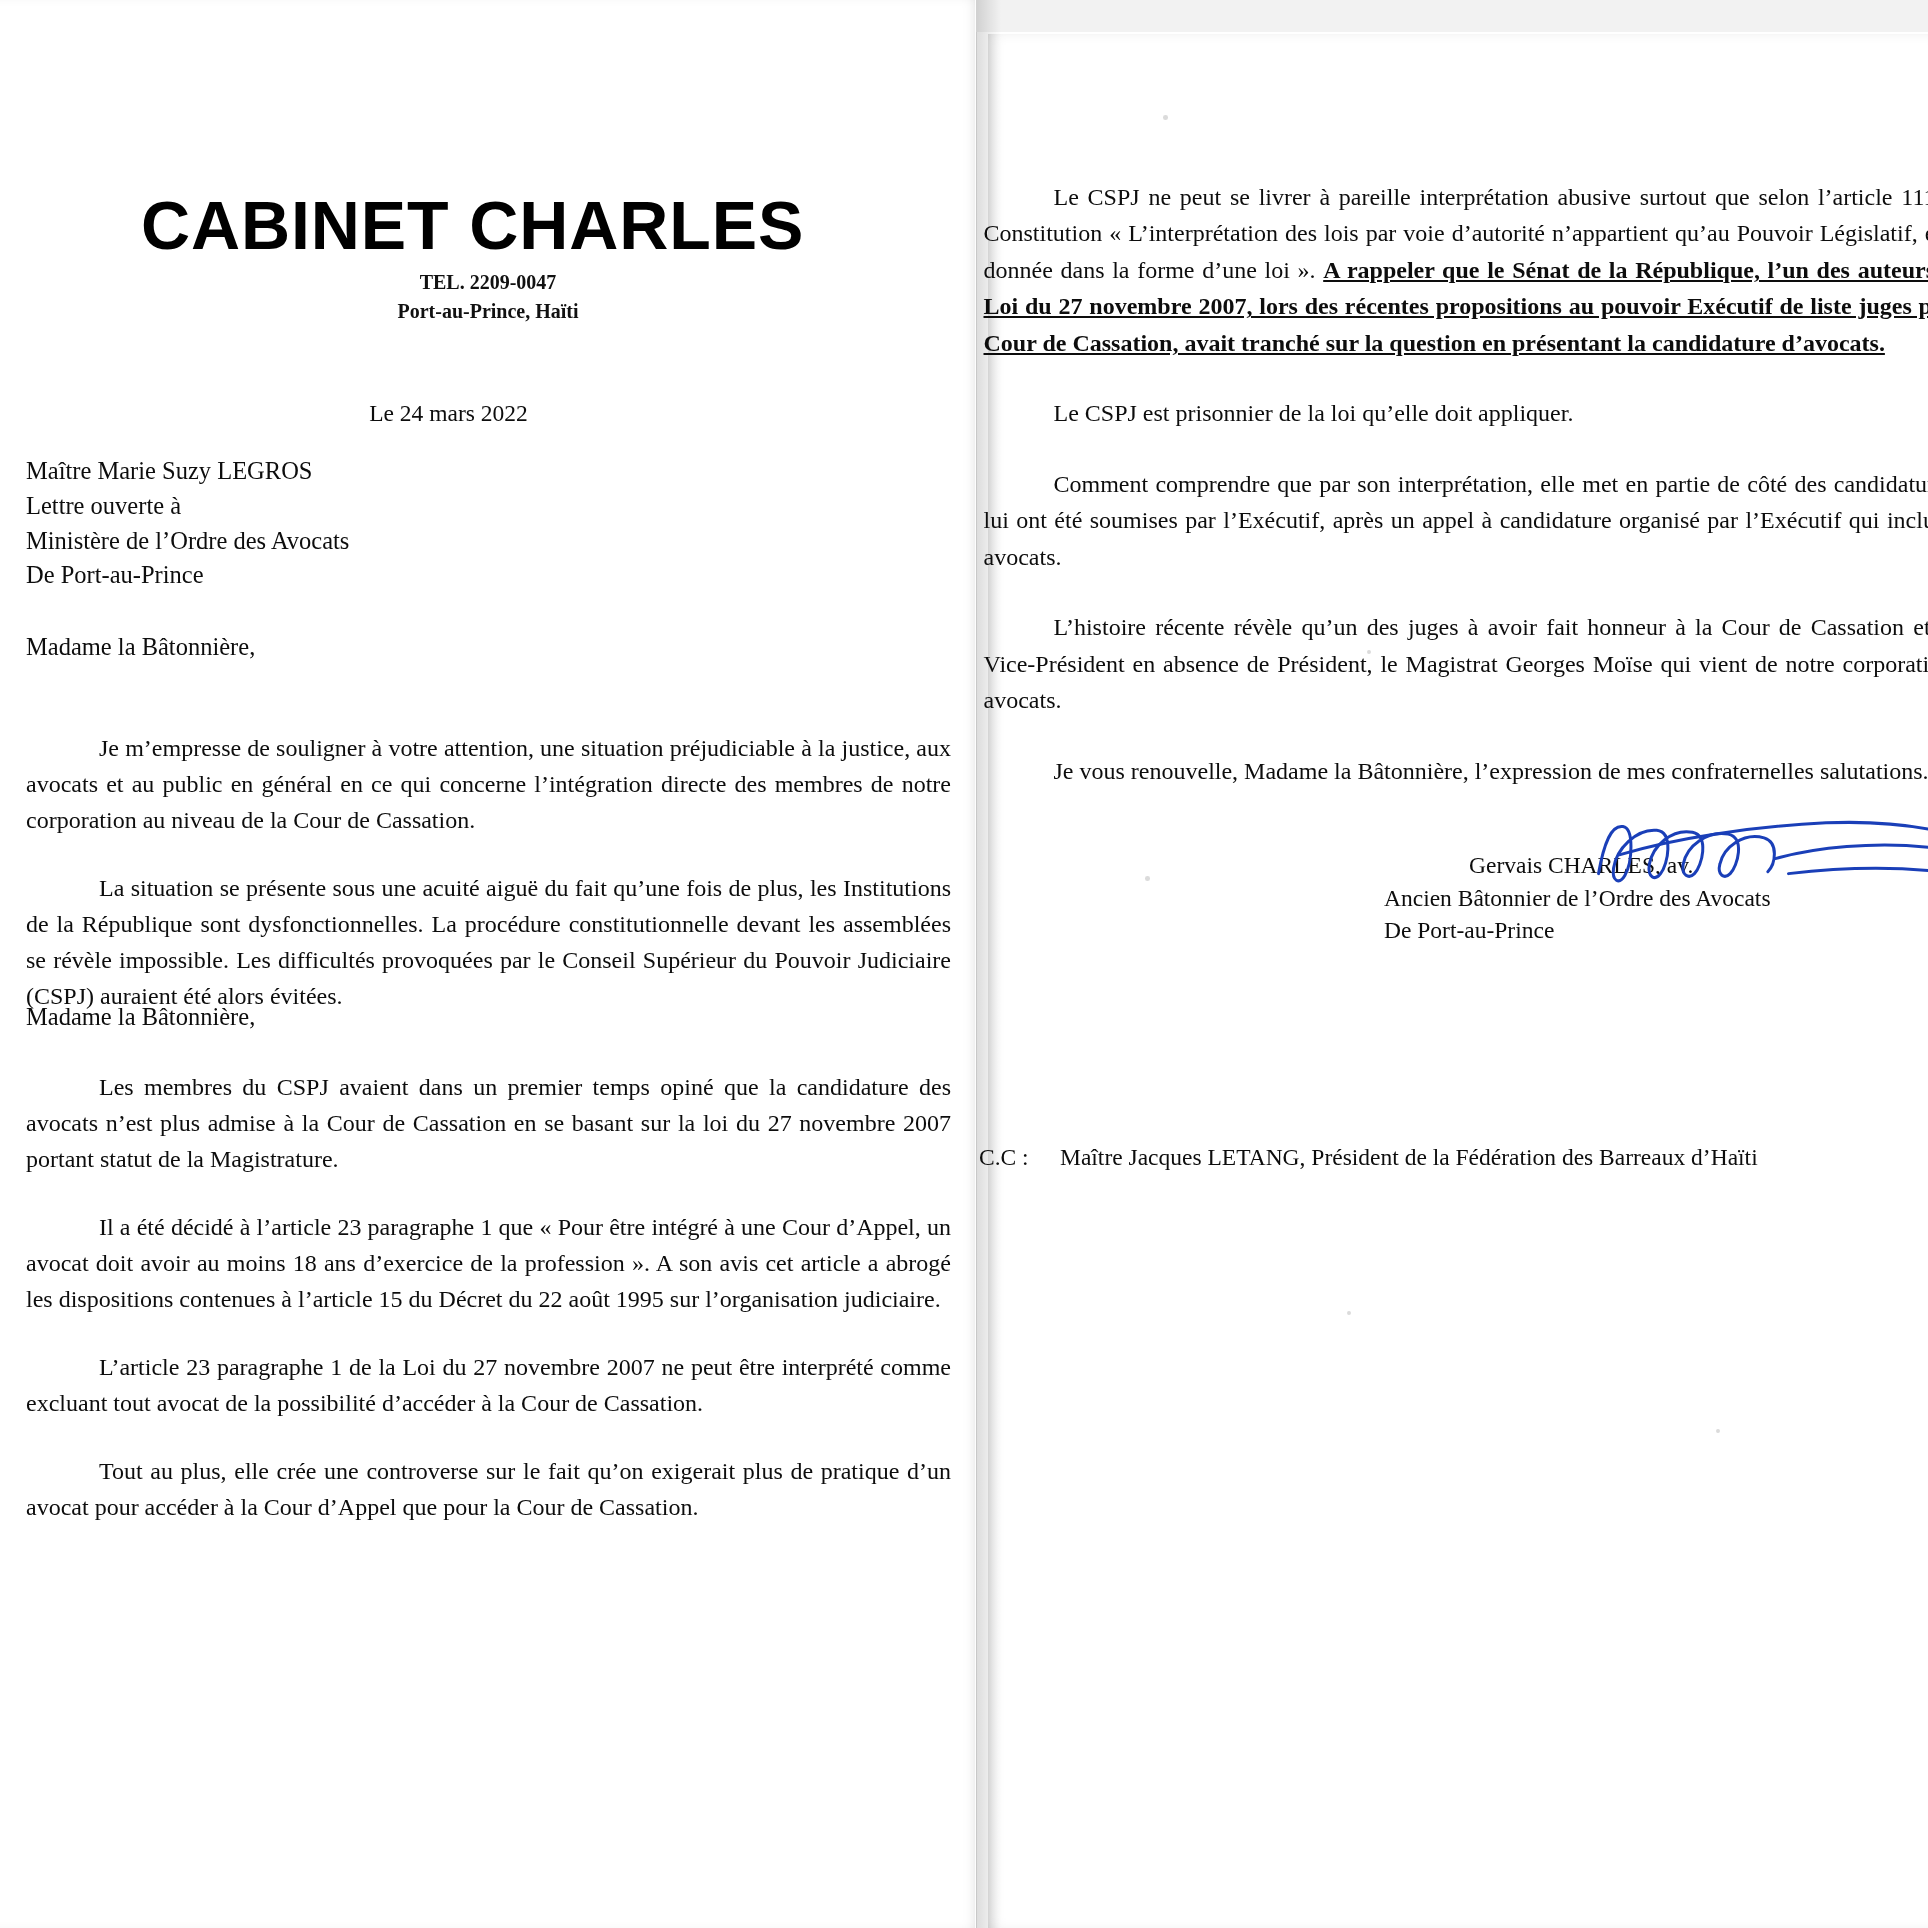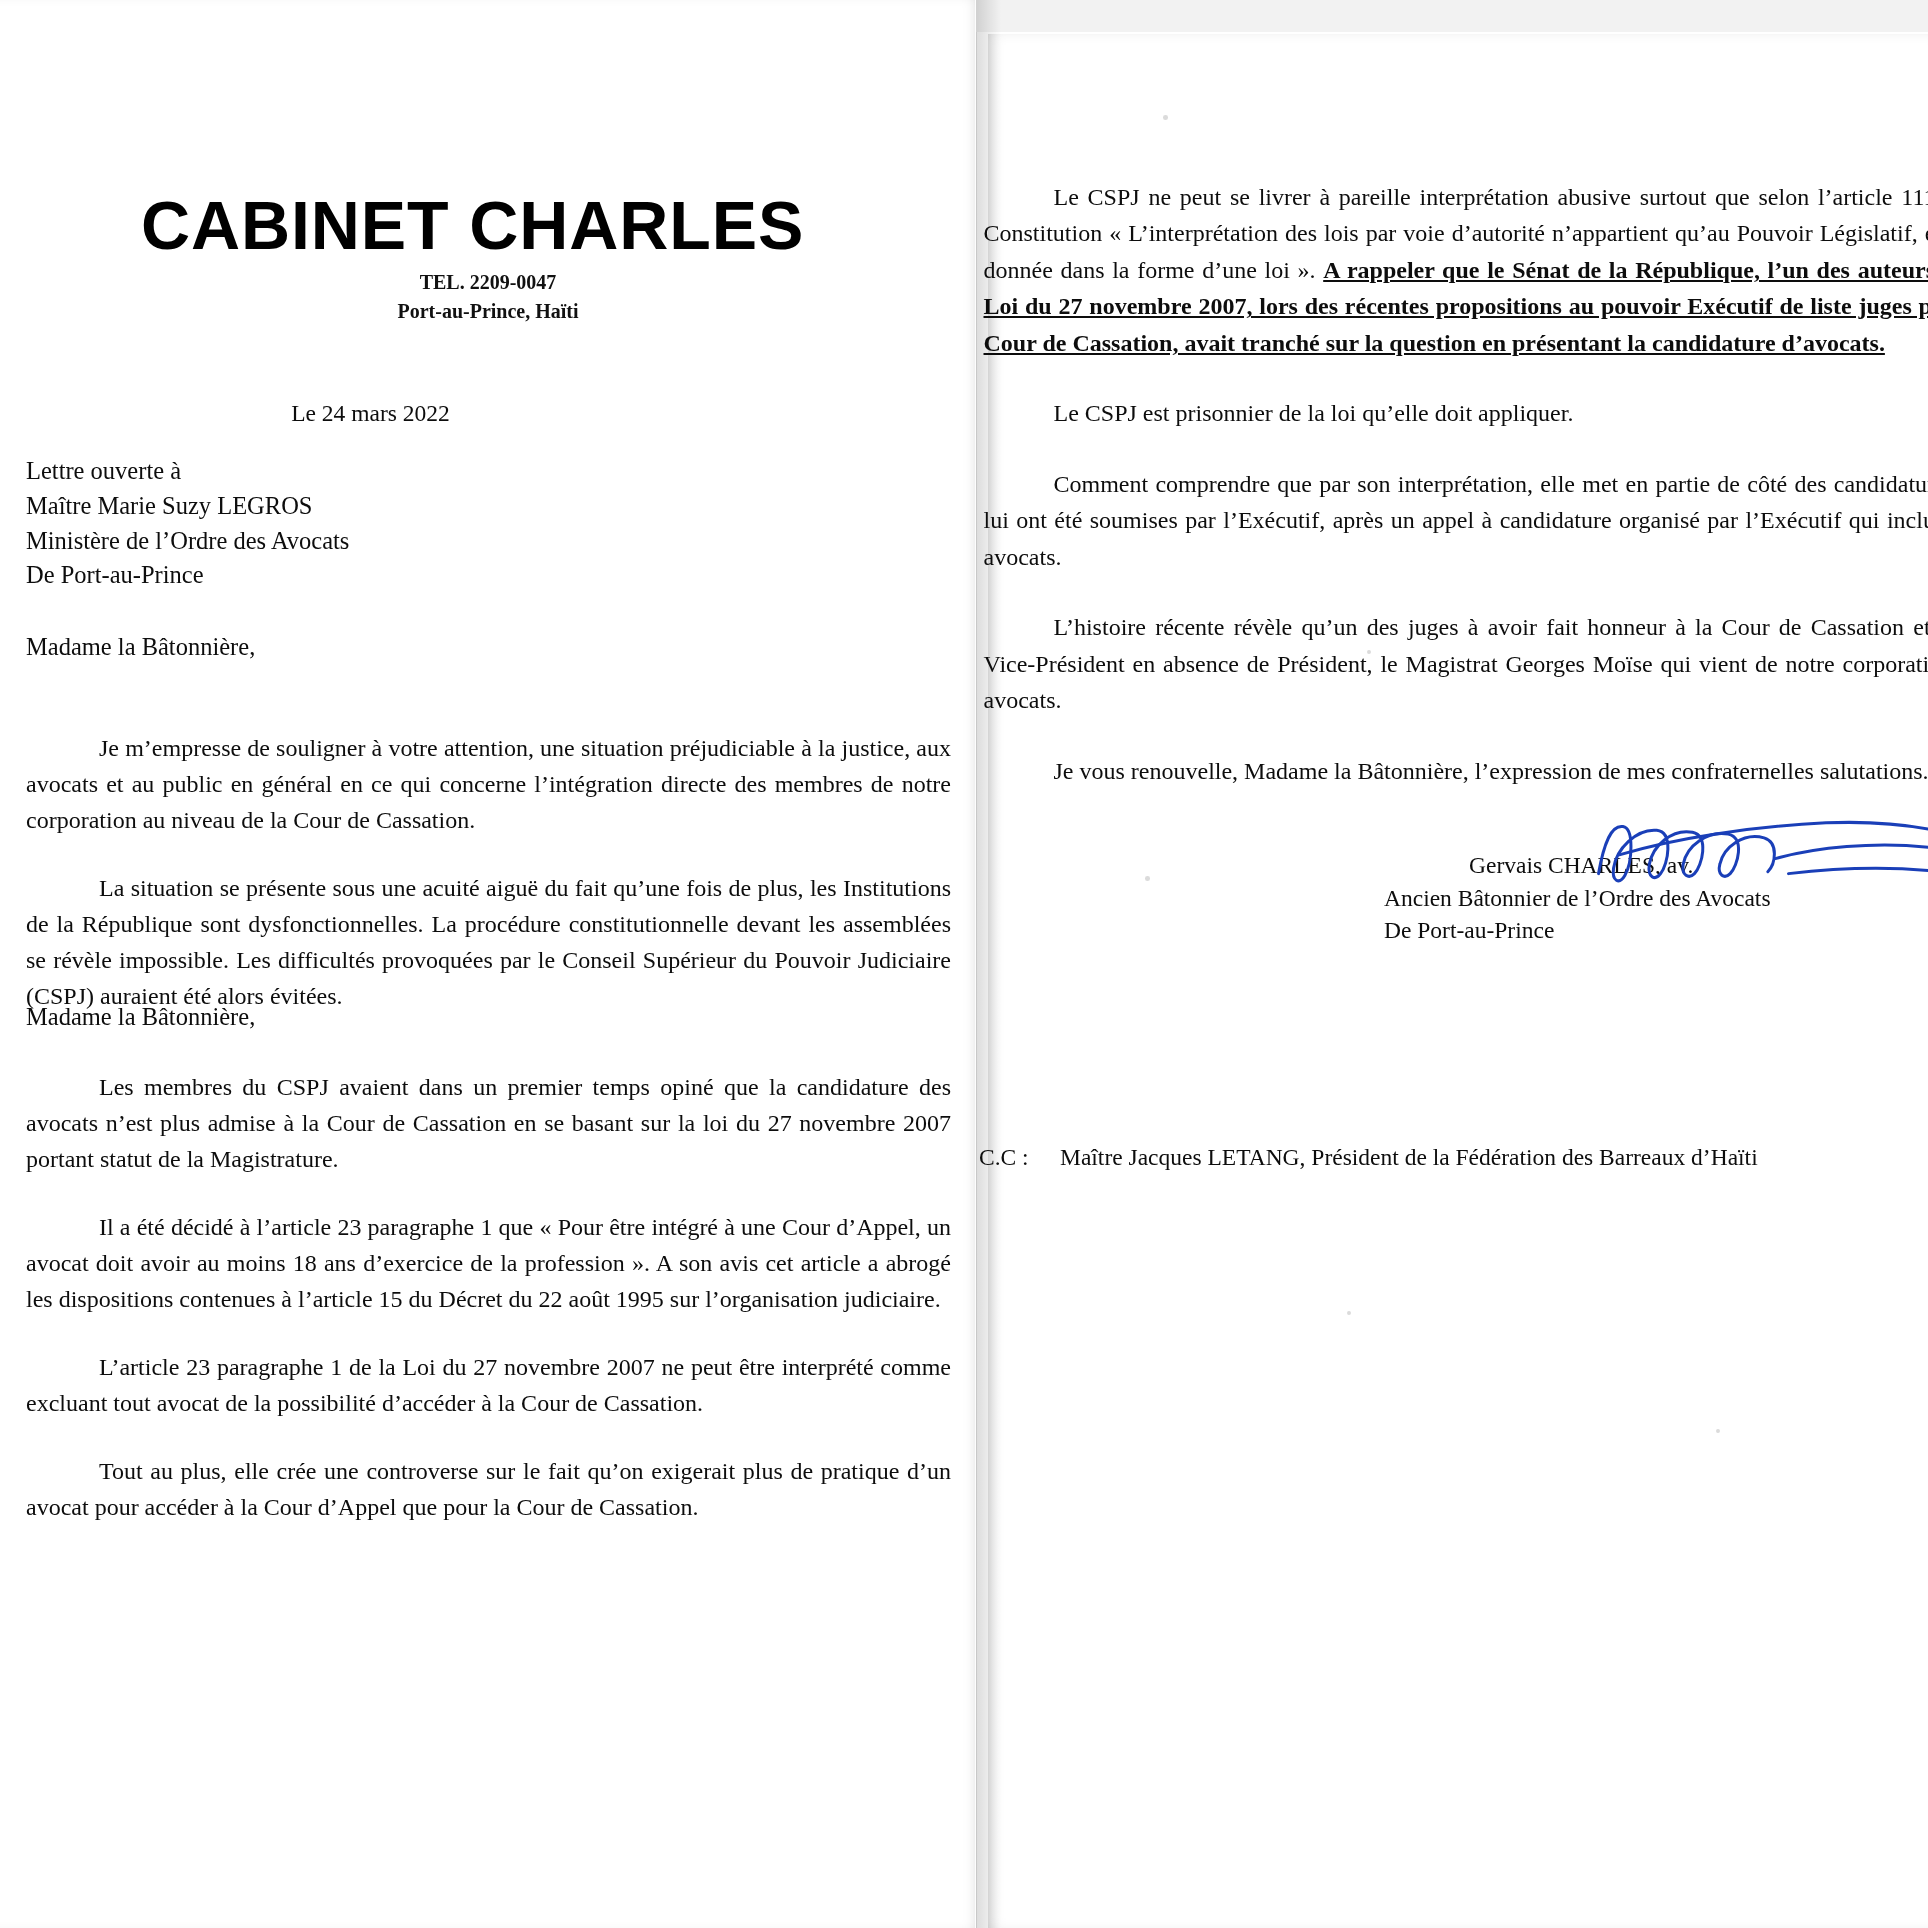--- a/index.html
+++ b/index.html
@@ -97,21 +97,21 @@
     margin-top: 9.4px;
     color: #111;
   }
   .firm-line.l2 { margin-top: 6.6px; }
   .firm-line.l3 { margin-top: 6.6px; }
 
   .date-line {
     position: absolute;
     left: 0;
     top: 400px;
-    width: 976px;
+    width: 1132px;
     text-align: center;
     font-size: 23.5px;
     padding-right: 235px;
     box-sizing: border-box;
   }
 
   .addressee {
     position: absolute;
     left: 26px;
     top: 454px;
@@ -235,22 +235,22 @@
 
 <div class="letterhead">
   <div class="firm-name">CABINET CHARLES</div>
   <div class="firm-line l2">TEL. 2209-0047</div>
   <div class="firm-line l3">Port-au-Prince, Haïti</div>
 </div>
 
 <div class="date-line">Le 24 mars 2022</div>
 
 <div class="addressee">
+  <div>Maître Marie Suzy LEGROS</div>
   <div>Lettre ouverte à</div>
-  <div>Maître Marie Suzy LEGROS</div>
   <div>Ministère de l’Ordre des Avocats</div>
   <div>De Port-au-Prince</div>
 </div>
 
 <div class="salutation-1">Madame la Bâtonnière,</div>
 
 <div class="body-left">
   <p>Je m’empresse de souligner à votre attention, une situation préjudiciable à la justice, aux avocats et au public en général en ce qui concerne l’intégration directe des membres de notre corporation au niveau de la Cour de Cassation.</p>
   <p>La situation se présente sous une acuité aiguë du fait qu’une fois de plus, les Institutions de la République sont dysfonctionnelles.  La procédure constitutionnelle devant les assemblées se révèle impossible.  Les difficultés provoquées par le Conseil Supérieur du Pouvoir Judiciaire (CSPJ) auraient été alors évitées.</p>
 </div>

